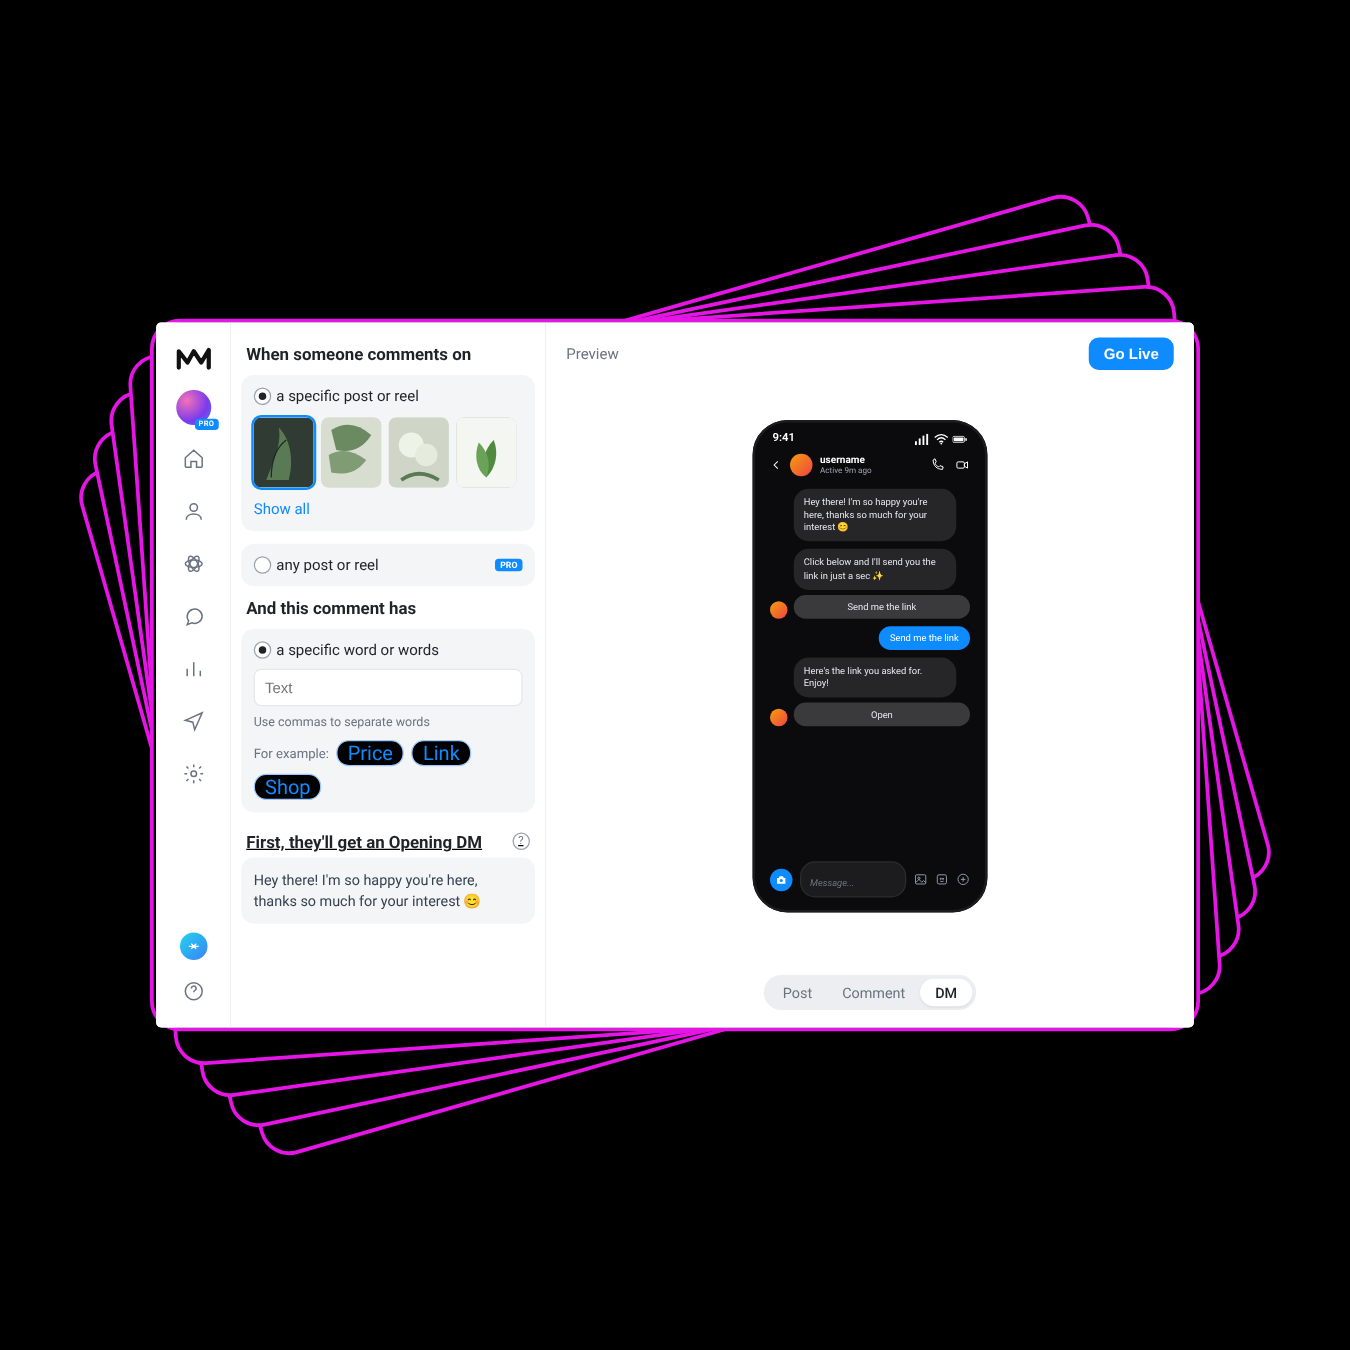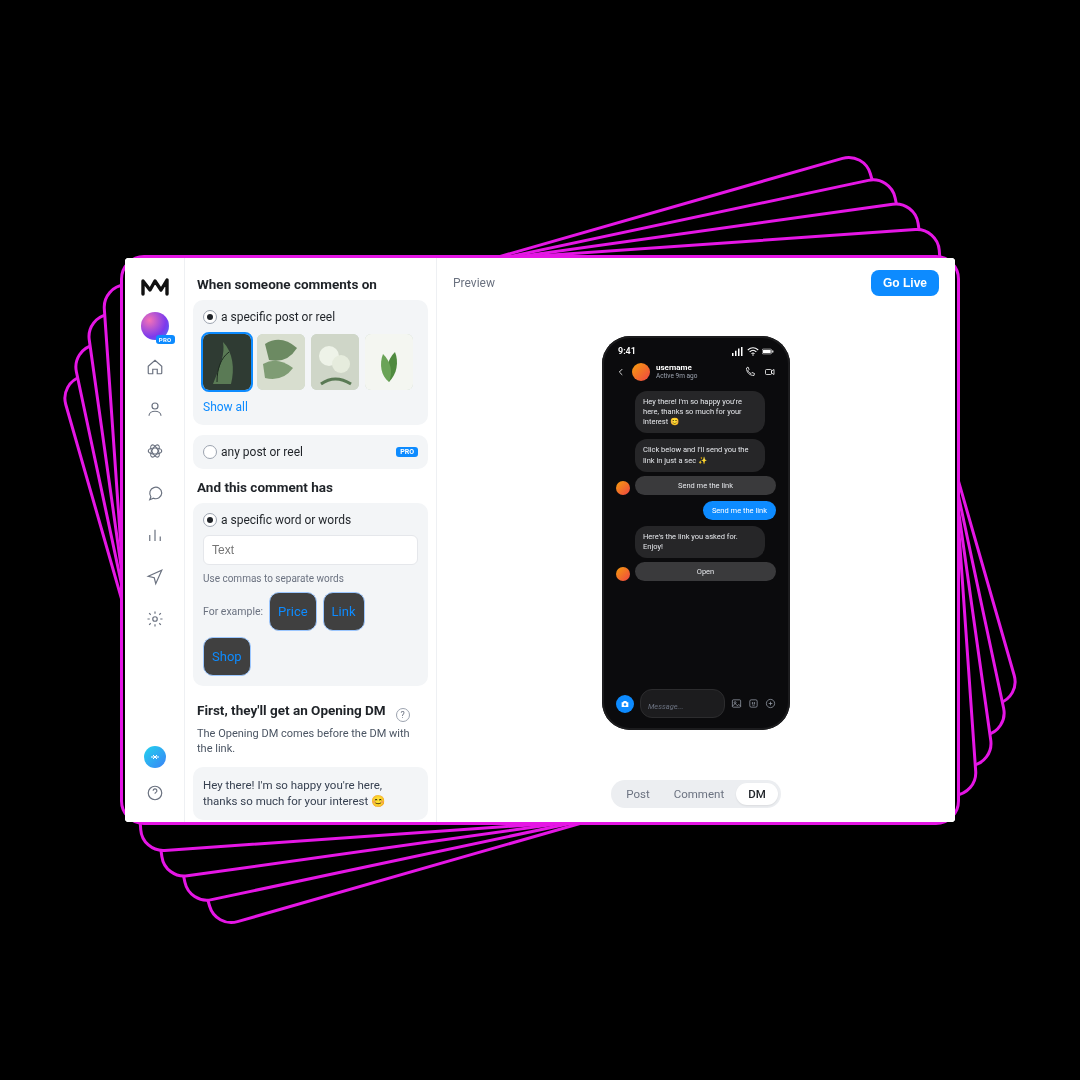--- a/index.html
+++ b/index.html
@@ -84,23 +84,23 @@
   .thumb.selected{outline:2px solid #0d8bff;outline-offset:0;}
   .thumb svg{width:100%;height:100%;}
   .show-all{font-size:12px;color:#0d8bff;margin-top:10px;display:inline-block;cursor:pointer;}
   .pro-chip{font-size:7px;font-weight:700;background:#0d8bff;color:#fff;padding:1px 4px;border-radius:3px;margin-left:auto;}
   .text-input{
     width:100%;margin-top:8px;padding:7px 8px;border:1px solid #e5e7eb;border-radius:6px;
     font-size:12px;color:#6b7280;background:#fff;
   }
   .hint{font-size:10px;color:#6b7280;margin-top:8px;}
   .example{font-size:10.5px;color:#6b7280;margin-top:8px;display:flex;align-items:center;gap:6px;flex-wrap:wrap;}
-  .tag{font-size:13px;color:#0d8bff;border:1px solid #9cc7ff;padding:11px 8px;border-radius:10px;background:#404040;cursor:pointer;}
+  .tag{font-size:16px;color:#0d8bff;border:1px solid #9cc7ff;padding:0 8px;border-radius:10px;background:#000000;cursor:pointer;}
   .subhead{font-size:11px;color:#4b5563;margin:4px 4px 10px;line-height:1.4;}
-  .section-with-icon{display:flex;align-items:flex-end;gap:6px;}
+  .section-with-icon{display:flex;align-items:center;gap:20px;text-decoration:underline;}
   .qmark{width:14px;height:14px;border:1px solid #9ca3af;border-radius:50%;display:inline-flex;align-items:center;justify-content:center;font-size:9px;color:#6b7280;}
   .dm-text{font-size:11.5px;color:#374151;line-height:1.45;background:#f3f5f7;border-radius:10px;padding:10px;}
 
   
   .right { flex:1; display:flex; flex-direction:column; background:#fff; padding:12px 16px 14px; }
   .right-top { display:flex; align-items:center; }
   .preview-label{font-size:12px;color:#6b7280;}
   .golive{
     margin-left:auto;background:#0d8bff;color:#fff;font-size:12px;font-weight:600;
     padding:6px 12px;border-radius:8px;border:none;cursor:pointer;
@@ -297,21 +297,20 @@
         <span class="tag">Link</span>
         <span class="tag">Shop</span>
       </div>
     </div>
 
 
     <div class="section-with-icon">
       <h3 class="section" style="margin-bottom:4px">First, they'll get an Opening DM</h3>
       <span class="qmark">?</span>
     </div>
-    <p class="subhead">The Opening DM comes before the DM with the link.</p>
     <div class="dm-text">Hey there! I'm so happy you're here, thanks so much for your interest 😊</div>
   </div>
 
   <div class="right">
     <div class="right-top">
       <span class="preview-label">Preview</span>
       <button class="golive">Go Live</button>
     </div>
 
     <div class="phone-area">

